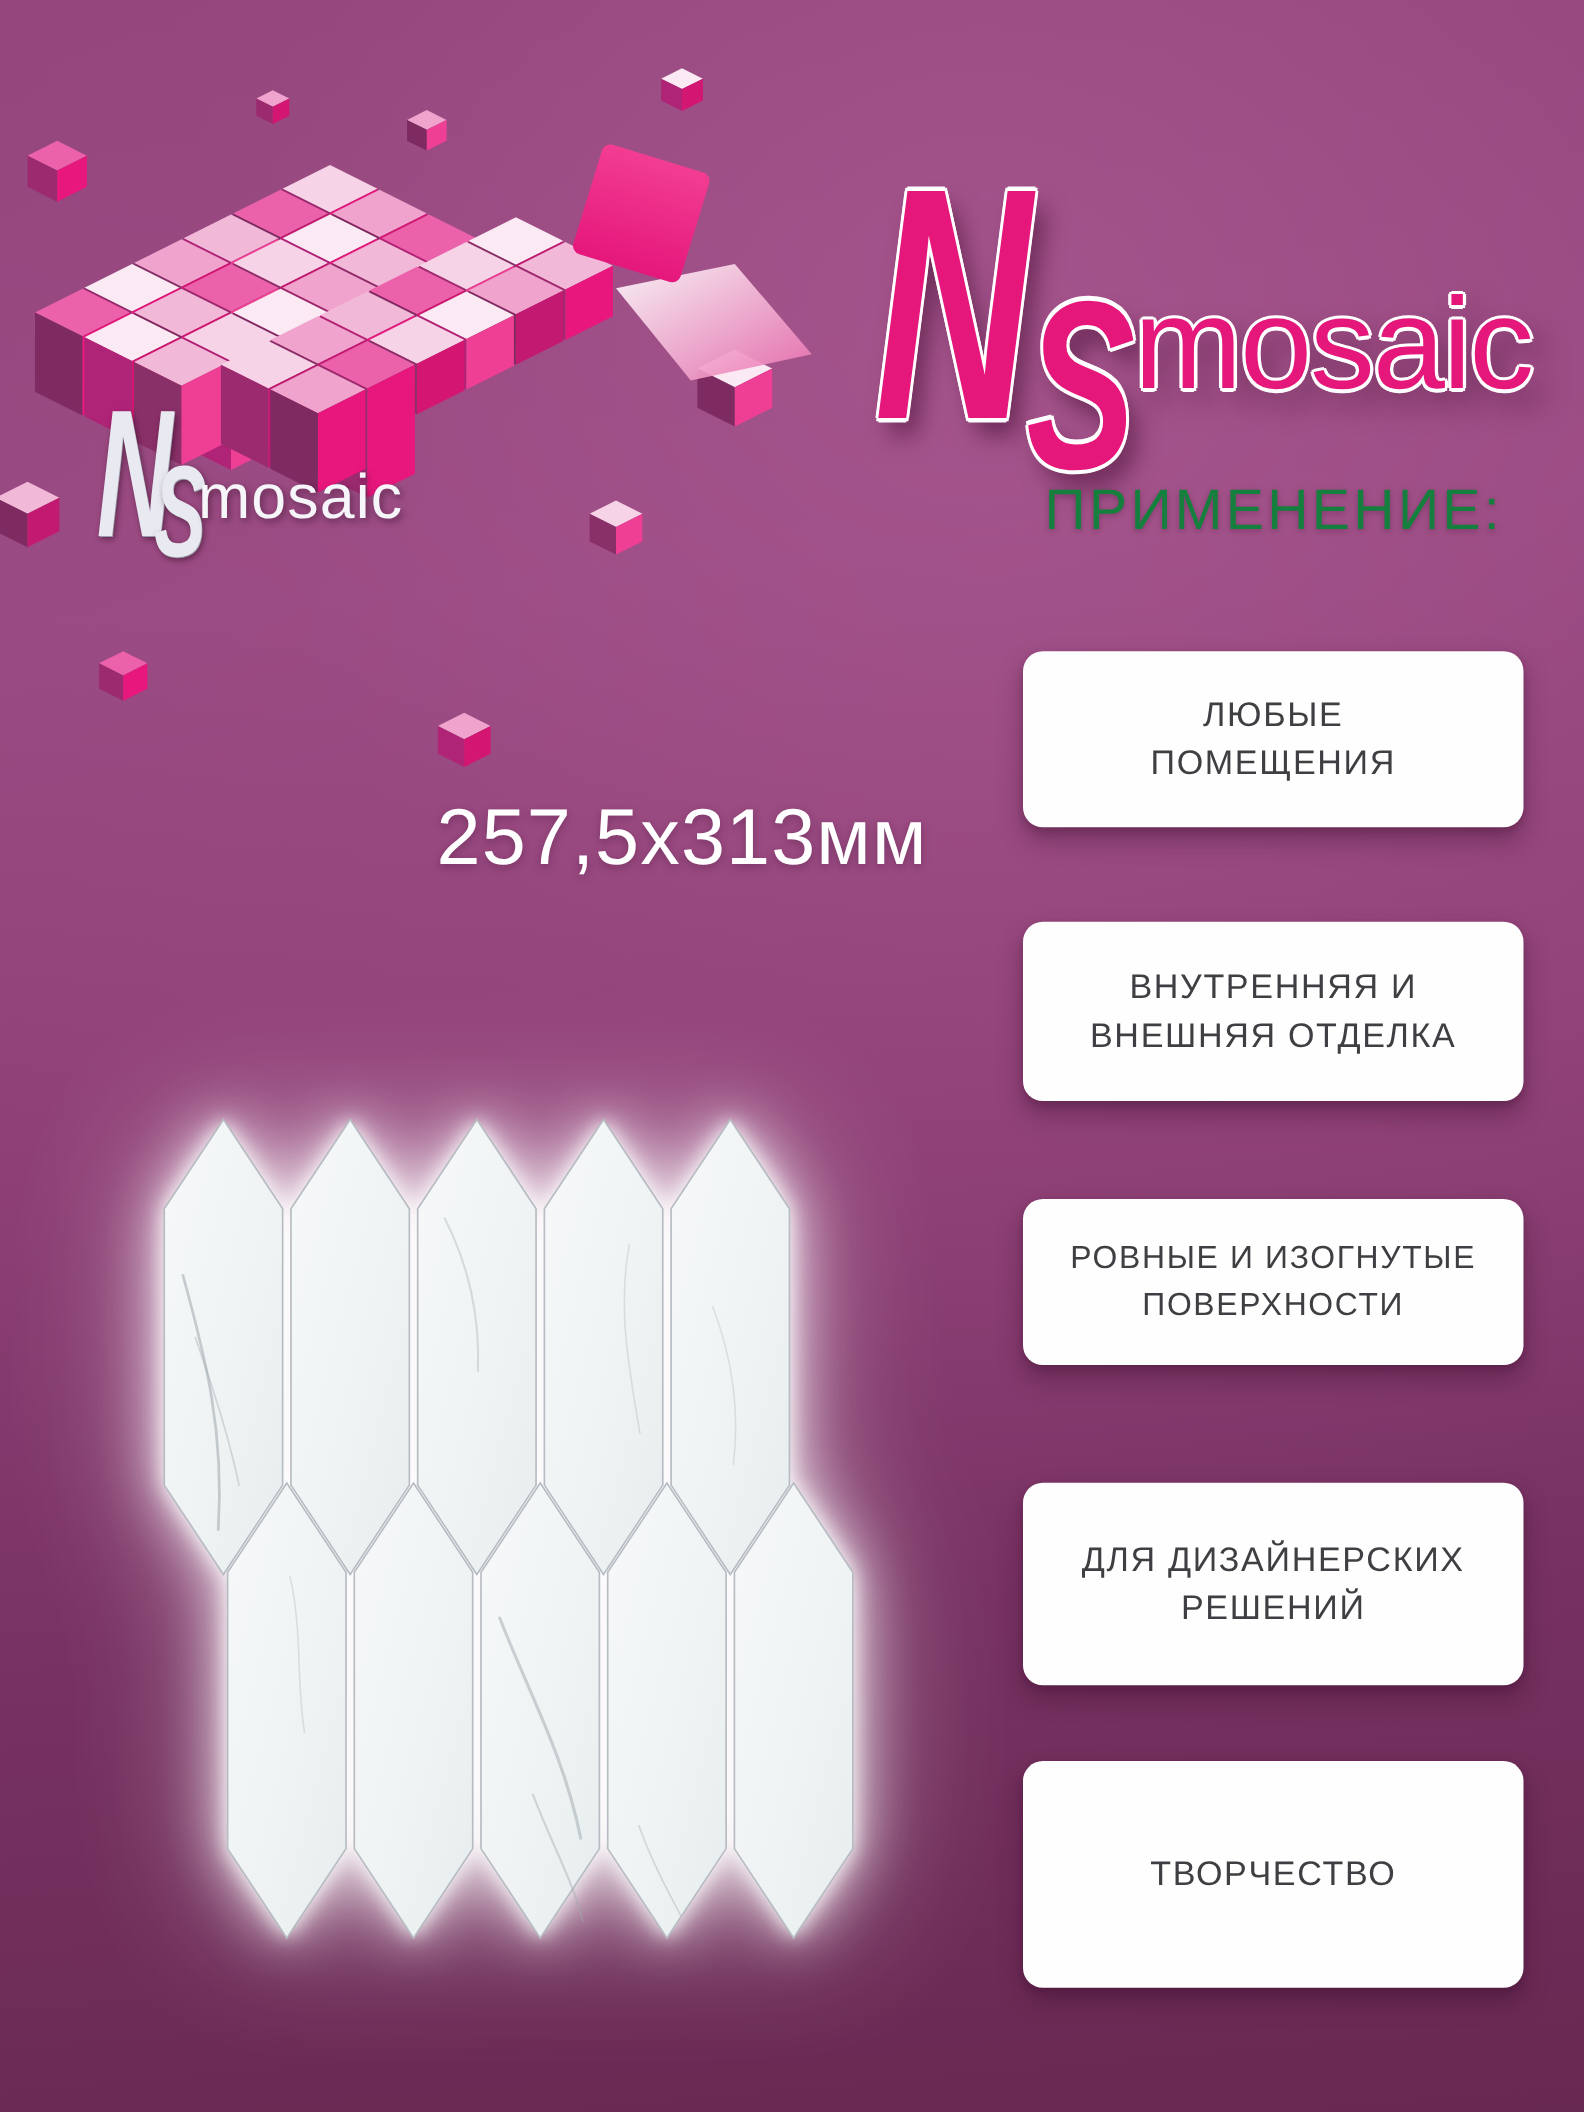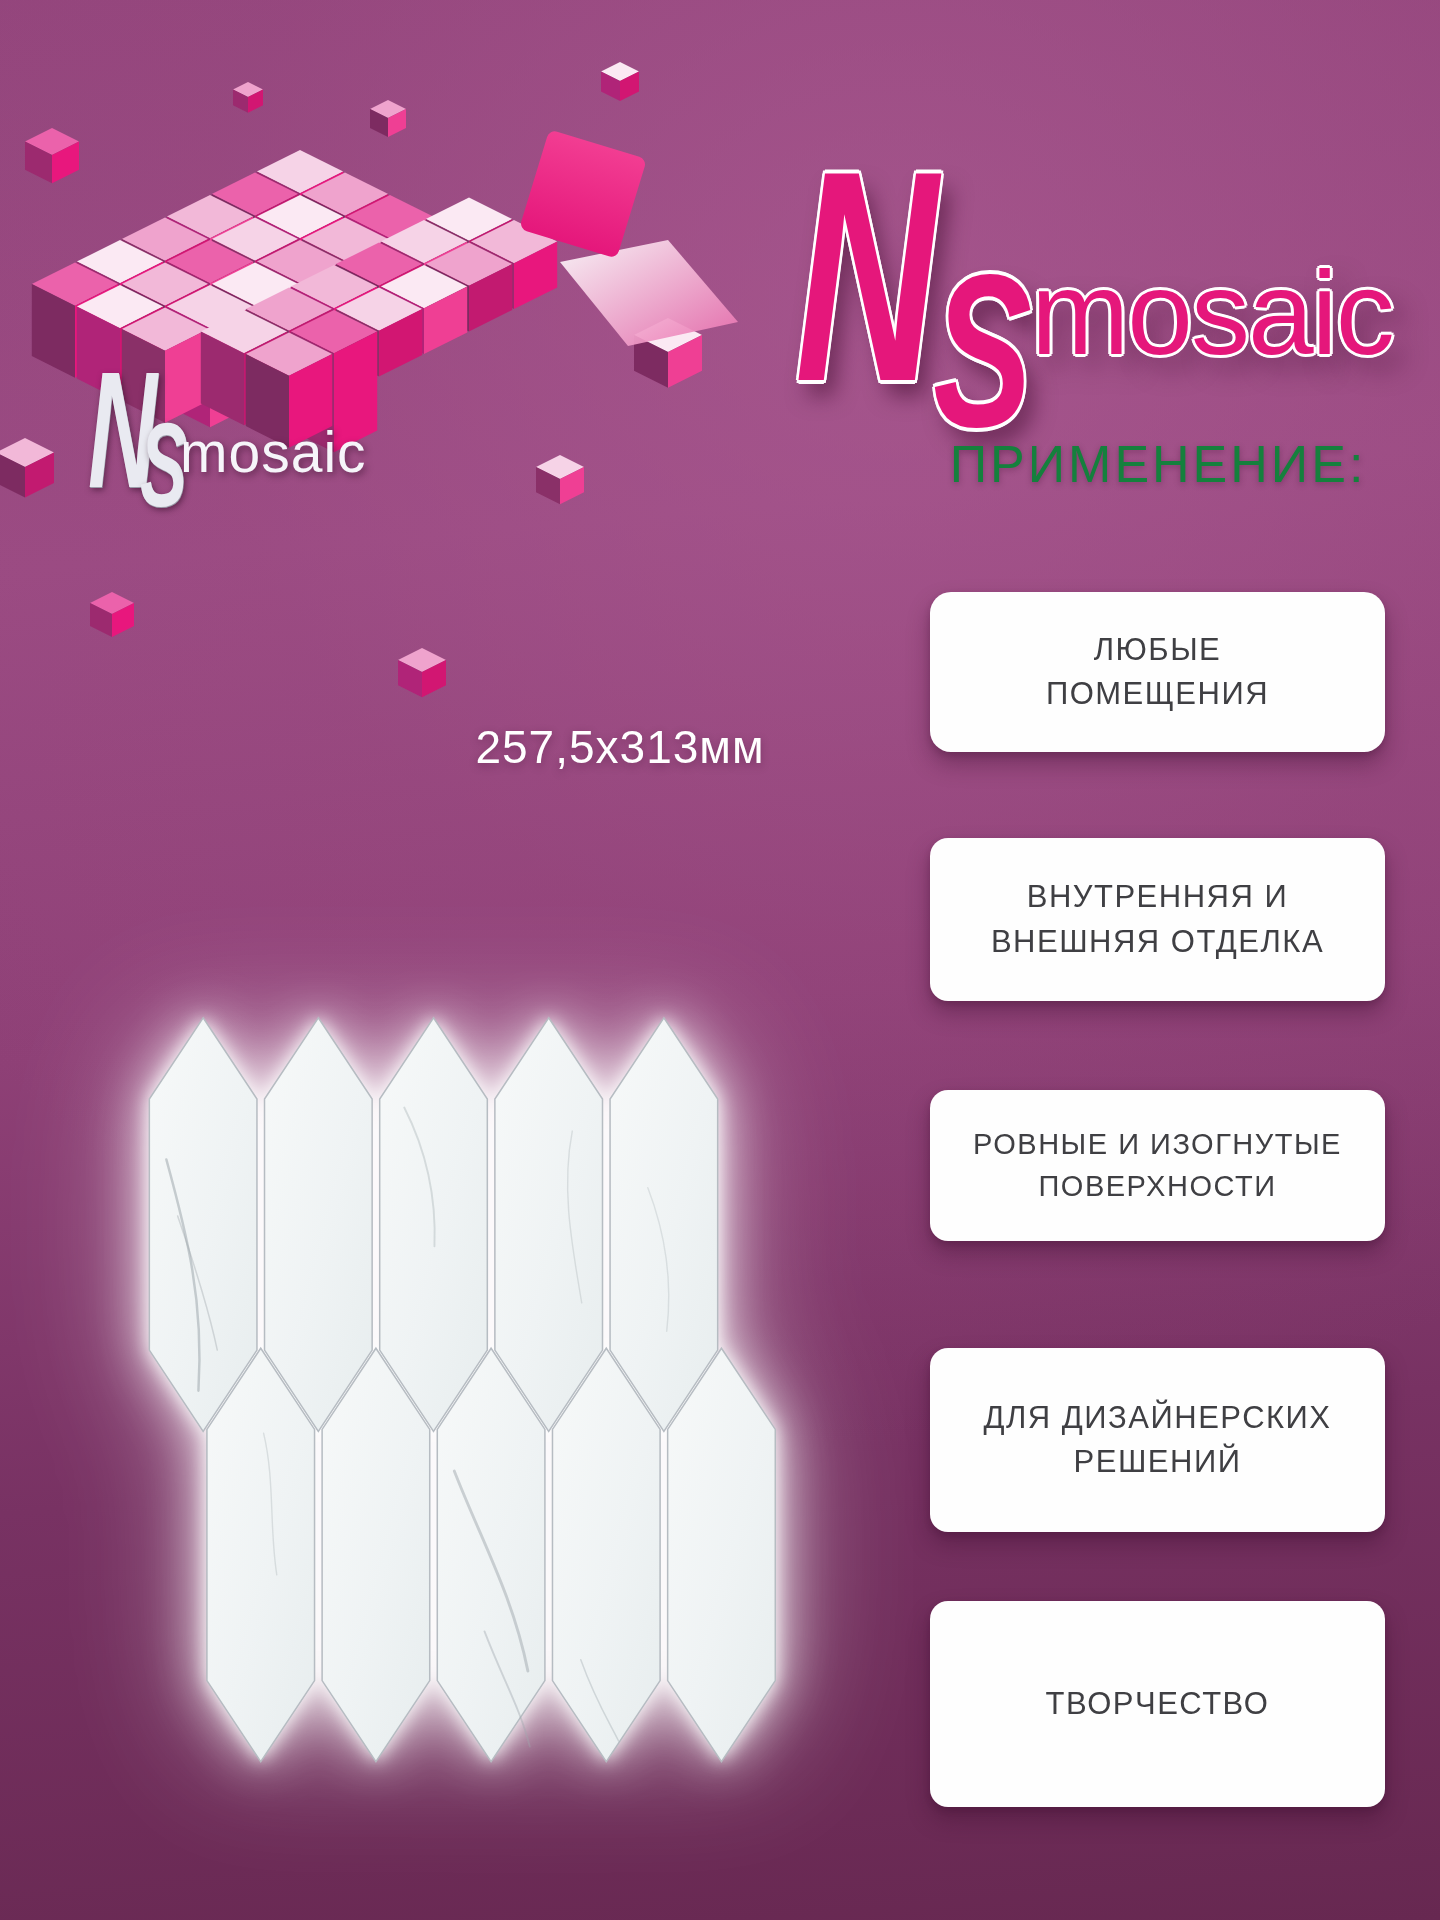--- a/index.html
+++ b/index.html
@@ -48,31 +48,31 @@
   .heading{left:908px;top:436px;width:500px;z-index:4;text-align:center;
     font-weight:300;font-size:52px;line-height:1.1;color:#15803d;letter-spacing:3px;
     text-shadow:0 2px 6px rgba(60,15,45,.35);}
 
   
   .card{left:930px;width:455px;z-index:4;background:#fefefe;border-radius:18px;
     box-shadow:0 12px 22px rgba(58,14,44,.38),0 3px 6px rgba(58,14,44,.22);
     display:flex;align-items:center;justify-content:center;text-align:center;
     color:#3f3f43;font-size:31px;font-weight:400;line-height:1.42;letter-spacing:1.5px;
     white-space:pre-line;padding:0 18px;box-sizing:border-box;}
-  #card-0{top:592px;height:160px;border-radius:21px;}
+  #card-0{top:592px;height:160px;}
   #card-1{top:838px;height:163px;}
   #card-2{top:1090px;height:151px;font-size:29px;}
   #card-3{top:1348px;height:184px;}
   #card-4{top:1601px;height:206px;}
 
   
   .product{left:310px;top:716px;width:620px;z-index:4;text-align:center;color:#ffffff;}
   .product .code{font-weight:300;font-size:132px;line-height:1.05;letter-spacing:4px;
     text-shadow:0 3px 8px rgba(60,15,45,.35);}
-  .product .size{font-weight:300;font-size:46px;line-height:1.1;letter-spacing:1px;margin-top:6px;
+  .product .size{font-weight:300;font-size:72px;line-height:1.1;letter-spacing:1px;margin-top:6px;
     text-shadow:0 3px 8px rgba(60,15,45,.35);}
 
   
   #mosaic{left:138px;top:1014px;width:642px;height:auto;z-index:3;
     filter:drop-shadow(0 0 9px rgba(255,255,255,.95))
            drop-shadow(0 0 26px rgba(255,255,255,.85))
            drop-shadow(0 0 60px rgba(255,255,255,.45));}
 </style>
 </head>
 <body>

